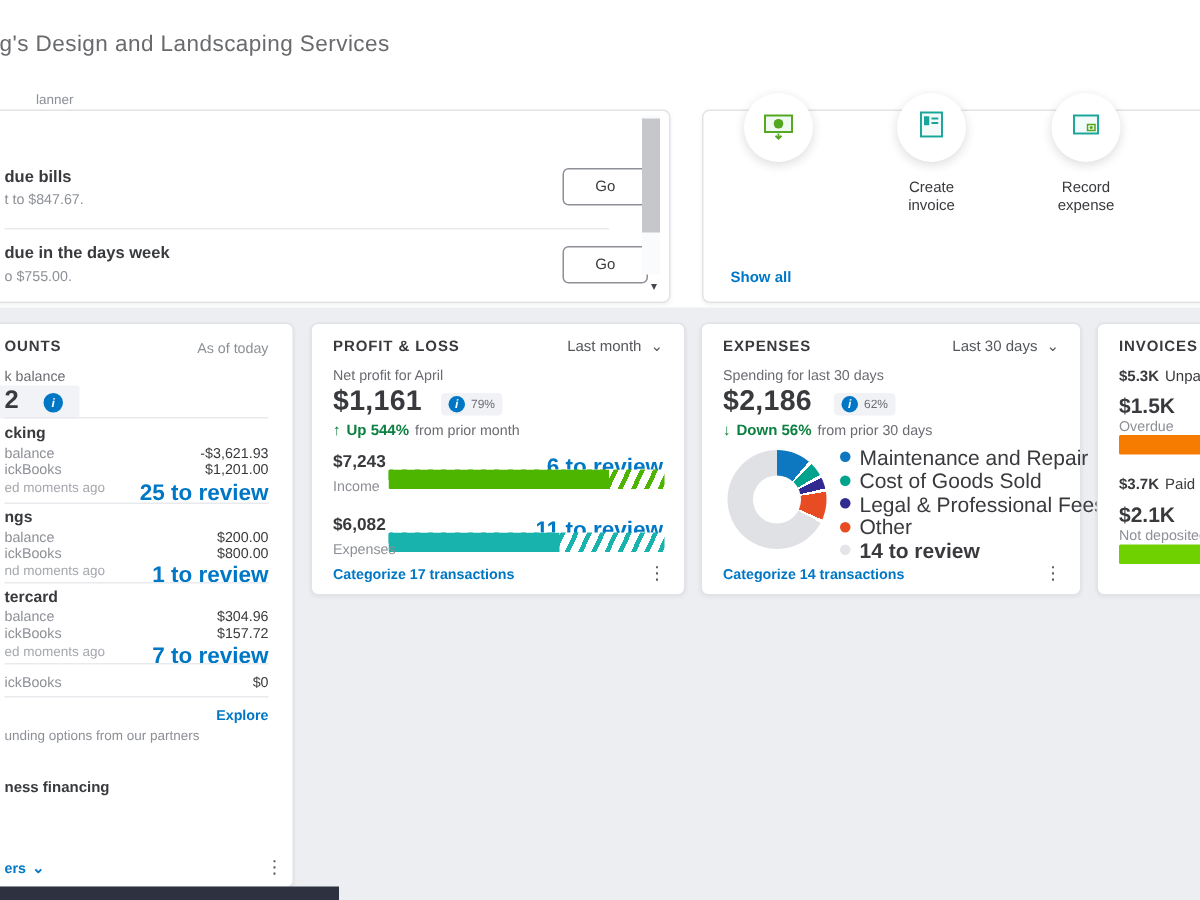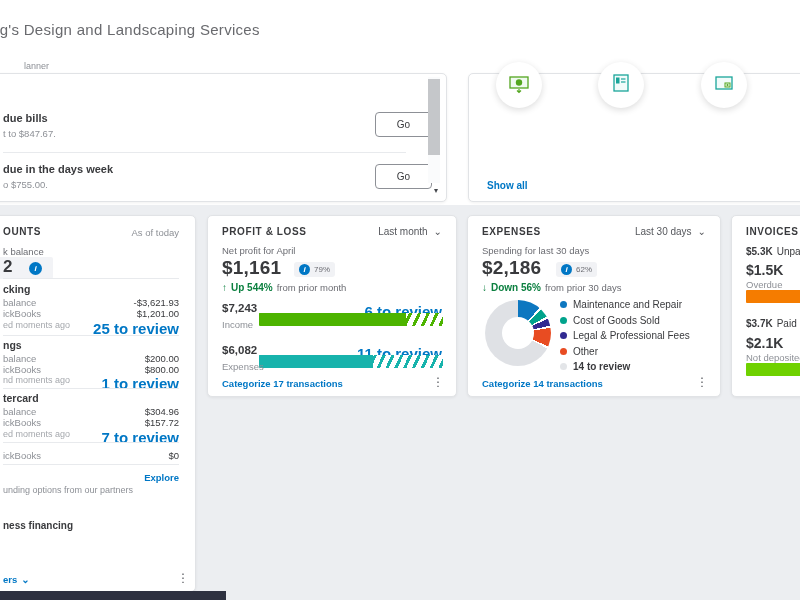--- a/index.html
+++ b/index.html
@@ -38,21 +38,21 @@
   .go-btn{position:absolute;width:55px;height:23px;background:#fff;border:1px solid #8d9096;
           border-radius:4px;font-size:10px;color:#393a3d;display:flex;align-items:center;
           justify-content:center;cursor:pointer;}
   .circle-ic{position:absolute;width:46px;height:46px;border-radius:50%;background:#fff;
              box-shadow:0 2px 7px rgba(0,0,0,.14);display:flex;align-items:center;
              justify-content:center;cursor:pointer;z-index:3;}
   .sc-label{position:absolute;width:84px;text-align:center;font-size:10px;color:#393a3d;
             line-height:12px;cursor:pointer;}
   .legend-item{display:flex;align-items:center;gap:6px;height:15.5px;}
   .legend-dot{width:7px;height:7px;border-radius:50%;flex:0 0 auto;}
-  .legend-txt{font-size:10px;color:#393a3d;white-space:nowrap;}
+  .legend-txt{font-size:14px;color:#393a3d;white-space:nowrap;}
   .donut{position:absolute;width:66px;height:66px;border-radius:50%;}
   .donut::after{content:"";position:absolute;left:17px;top:17px;width:32px;height:32px;
                 border-radius:50%;background:#fff;}
   .inv-big{font-size:14px;font-weight:800;color:#393a3d;}
   .inv-bar{position:absolute;height:13px;border-radius:1px;}
   .faint-strip{position:absolute;height:4px;border-radius:2px;}
   .scroll-track{position:absolute;width:12px;background:#fafbfc;}
   .scroll-thumb{position:absolute;width:12px;background:#c5c7ca;cursor:pointer;}
 </style>
 </head>
@@ -106,20 +106,28 @@
   <div class="circle-ic" style="left:701px;top:62px;">
     <span>
       <svg width="24" height="24" viewBox="0 0 24 24">
         <rect x="4" y="6" width="16" height="12" fill="#f2fbfa" stroke="#1aa59a" stroke-width="1.3"></rect>
         <rect x="13" y="12" width="5" height="4" fill="#e8f5e8" stroke="#53a61f" stroke-width="1"></rect>
         <circle cx="15.5" cy="14" r="1" fill="#53a61f"></circle>
       </svg>
     </span>
   </div>
 
+  <div class="sc-label" style="left:579px;top:120px;">
+    <div>Create</div>
+    <div>invoice</div>
+  </div>
+  <div class="sc-label" style="left:682px;top:120px;">
+    <div>Record</div>
+    <div>expense</div>
+  </div>
   <div class="abs link" style="left:487px;top:180px;font-size:10px;">Show all</div>
 
   <div class="gray-bg"></div>
 
   <div class="card" style="left:-30px;top:215px;width:224px;height:375px;">
     <div class="abs sec-title" style="left:32px;top:10px;">OUNTS</div>
     <div class="abs small-gray" style="right:16px;top:11px;">As of today</div>
 
     <div class="abs small-gray" style="left:32px;top:30px;color:#6b6c72;">k balance</div>
     <div class="abs" style="left:26px;top:41px;width:56px;height:22px;background:#f2f3f6;border-radius:2px;"></div>

